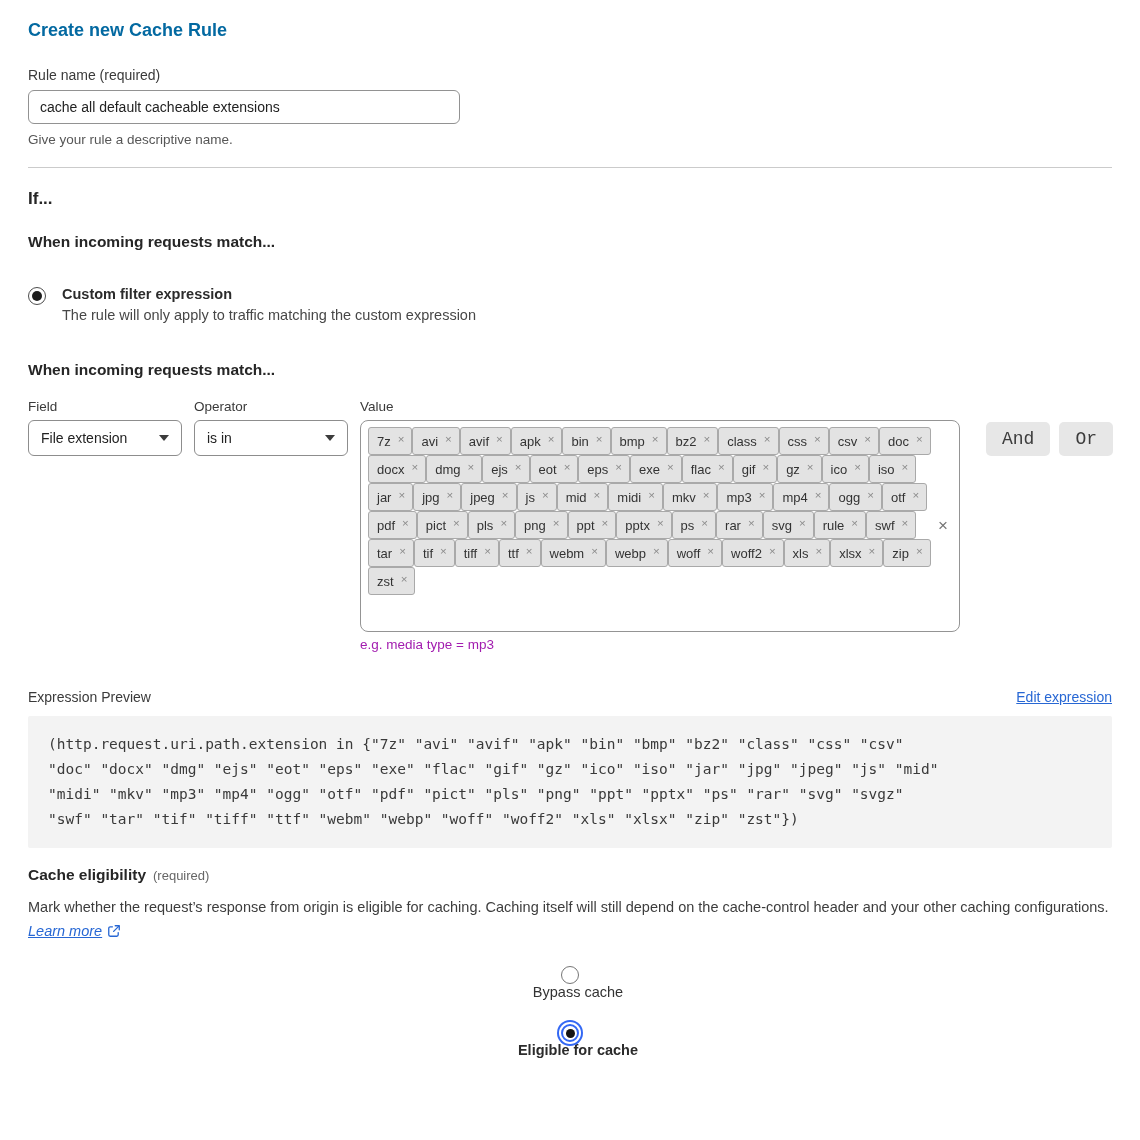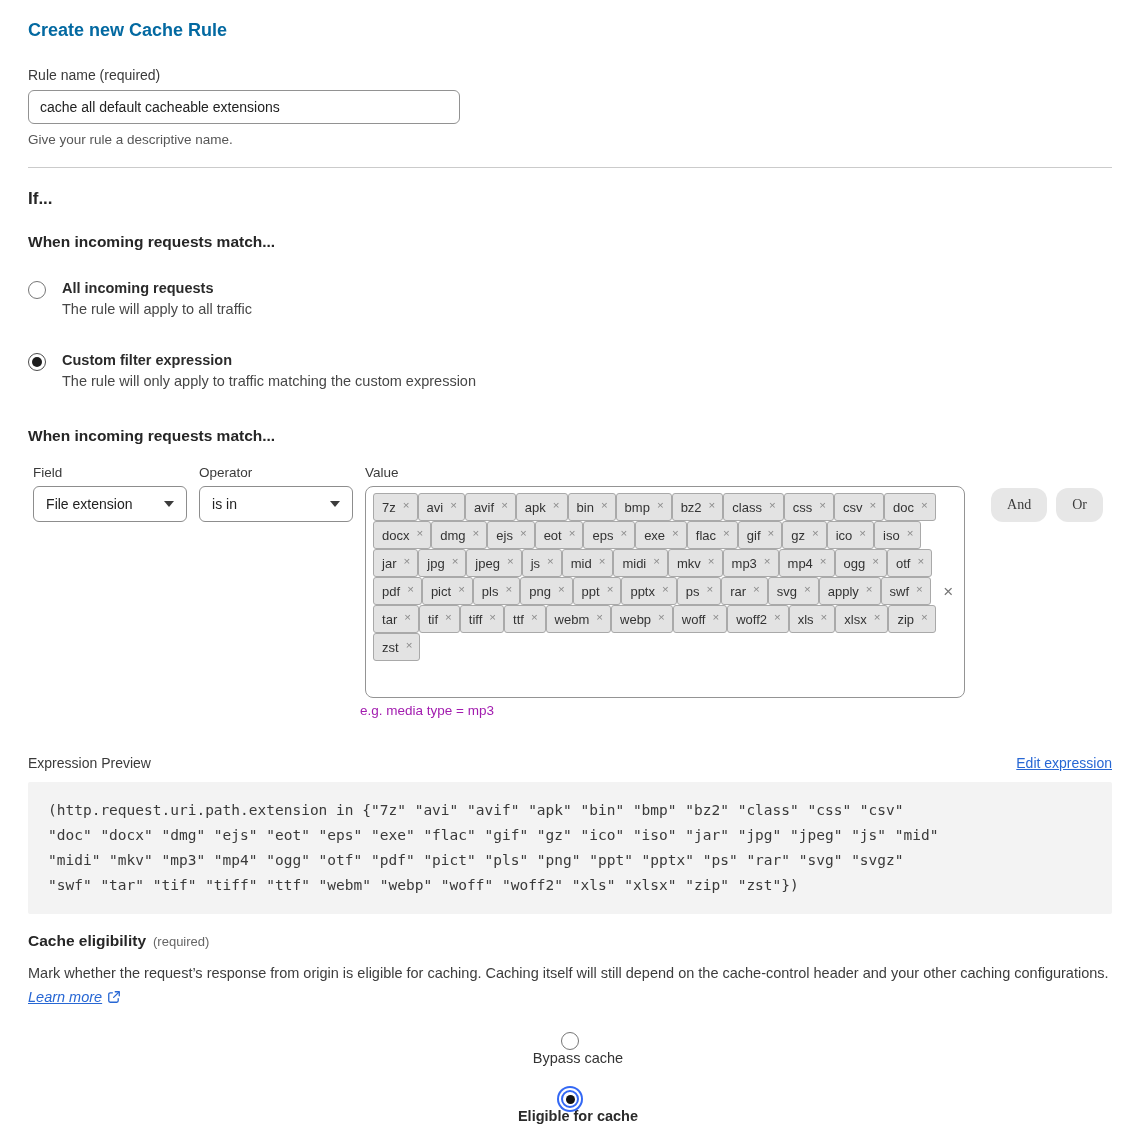--- a/index.html
+++ b/index.html
@@ -42,21 +42,21 @@
     border: 2px solid #3368f4;
     box-shadow: 0 0 0 2px #fff, 0 0 0 4px #3368f4;
   }
   .radio.focus-blue::after { inset: 2.5px; background: #141414; }
   .radio-texts { margin-left: 16px; }
   .radio-label { font-size: 14.5px; font-weight: bold; color: #2b2b2b; }
   .radio-label.normal { font-weight: normal; color: #333; }
   .radio-desc { font-size: 14.5px; color: #474747; margin-top: 5px; }
 
   
-  .builder-row { display: flex; align-items: flex-start; margin-top: 20px; justify-content: flex-end; }
+  .builder-row { display: flex; align-items: flex-start; margin-top: 20px; }
   .builder-col { margin-right: 12px; }
   .builder-col-label { font-size: 13.5px; color: #3a3a3a; margin-bottom: 6px; }
   .select-box {
     width: 154px; height: 36px; border: 1px solid #8d8d8d; border-radius: 6px;
     background: #fff; display: flex; align-items: center; justify-content: space-between;
     padding: 0 12px; font-size: 14px; color: #222; cursor: pointer;
   }
   .caret-down {
     width: 0; height: 0; border-left: 5px solid transparent;
     border-right: 5px solid transparent; border-top: 6px solid #3c3c3c;
@@ -71,22 +71,22 @@
     border: 1px solid #a9a9a9; border-radius: 3px; padding: 4px 7px 4px 8px;
     margin: 0; font-size: 13px; color: #333; cursor: default; height: 28px;
   }
   .chip-remove { font-size: 11.5px; color: #8a8a8a; margin-left: 7px; cursor: pointer; position: relative; top: -2px; }
   .tagbox-clear {
     flex: 0 0 24px; display: flex; align-items: center; justify-content: center;
     font-size: 17px; color: #757575; cursor: pointer;
   }
   .connector-btns { display: flex; margin-left: 14px; margin-top: 23px; }
   .connector-btn {
-    border: none; background: #e7e7e7; color: #3c3c3c; font-family: Liberation Serif, serif;
-    font-size: 14px; border-radius: 12px; height: 34px; padding: 0 16px;
+    border: none; background: #e7e7e7; color: #3c3c3c; font-family: Liberation Mono, monospace;
+    font-size: 18px; border-radius: 5px; height: 34px; padding: 0 16px;
     margin-right: 9px; cursor: pointer;
   }
   .eg-text { font-size: 13.5px; color: #a21caf; margin-top: 5px; margin-left: 332px; }
 
   
   .preview-header { display: flex; justify-content: space-between; align-items: flex-end; margin-top: 37px; }
   .preview-label { font-size: 14px; color: #3a3a3a; }
   .link { font-size: 14px; color: #2767d4; text-decoration: underline; cursor: pointer; }
   .expression-pre {
     margin-top: 11px; background: #f3f3f3; border-radius: 2px;
@@ -114,27 +114,20 @@
     <div class="field-label">Rule name (required)</div>
     <input class="rule-name-input" type="text" value="cache all default cacheable extensions" style="">
     <div class="help-text">Give your rule a descriptive name.</div>
   </div>
 
   <hr class="divider">
 
   <h2 class="h-if">If...</h2>
   <h3 class="h-match">When incoming requests match...</h3>
 
-  <div class="radio-option">
-    <span class="radio"></span>
-    <span class="radio-texts">
-      <div class="radio-label">All incoming requests</div>
-      <div class="radio-desc">The rule will apply to all traffic</div>
-    </span>
-  </div>
 
   <div class="radio-option" style="margin-top:35px">
     <span class="radio selected"></span>
     <span class="radio-texts">
       <div class="radio-label">Custom filter expression</div>
       <div class="radio-desc">The rule will only apply to traffic matching the custom expression</div>
     </span>
   </div>
 
   <h3 class="h-match" style="margin-top:38px">When incoming requests match...</h3>
@@ -365,21 +358,21 @@
               <span>rar</span>
               <span class="chip-remove">×</span>
             </span>
 
             <span class="chip">
               <span>svg</span>
               <span class="chip-remove">×</span>
             </span>
 
             <span class="chip">
-              <span>apply</span>
+              <span>rule</span>
               <span class="chip-remove">×</span>
             </span>
 
             <span class="chip">
               <span>swf</span>
               <span class="chip-remove">×</span>
             </span>
 
             <span class="chip">
               <span>tar</span>

